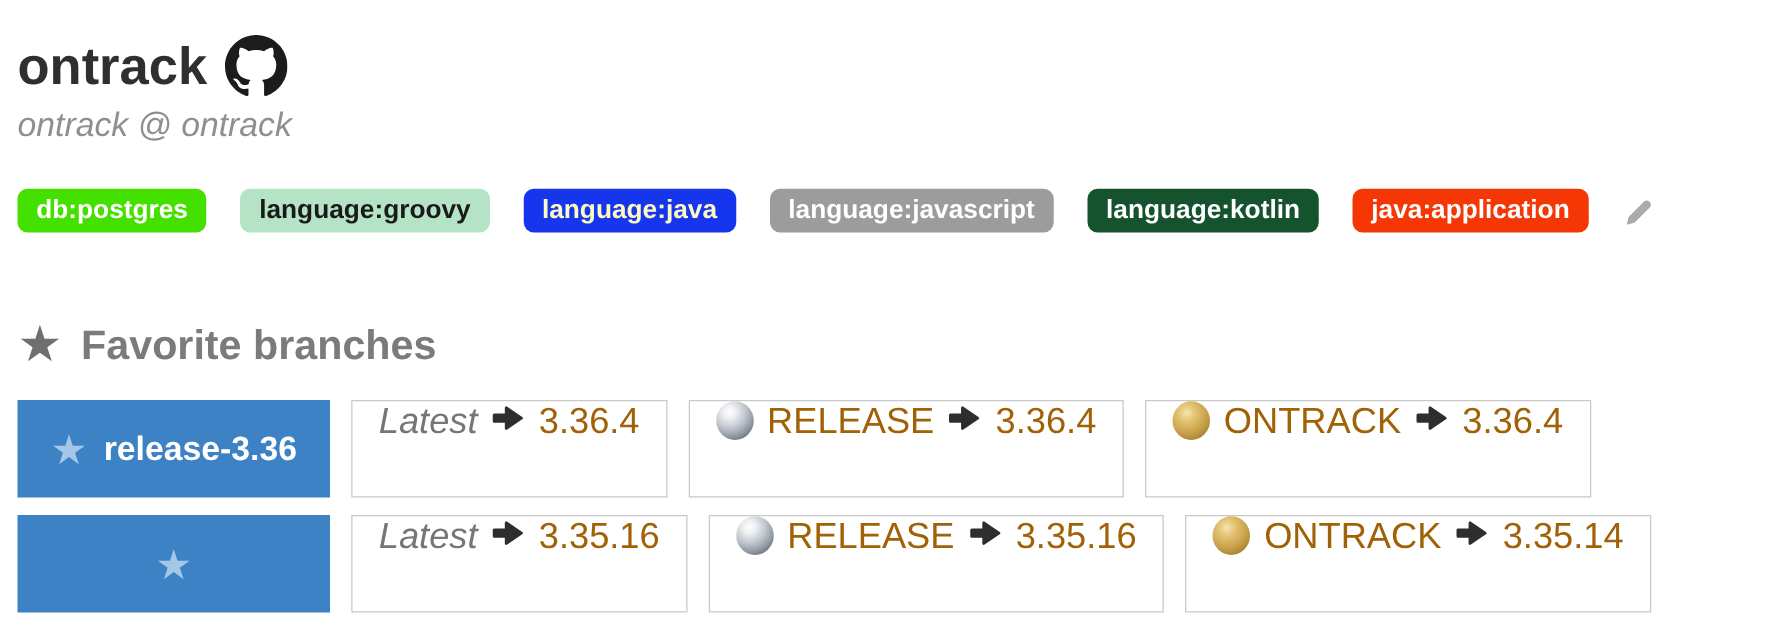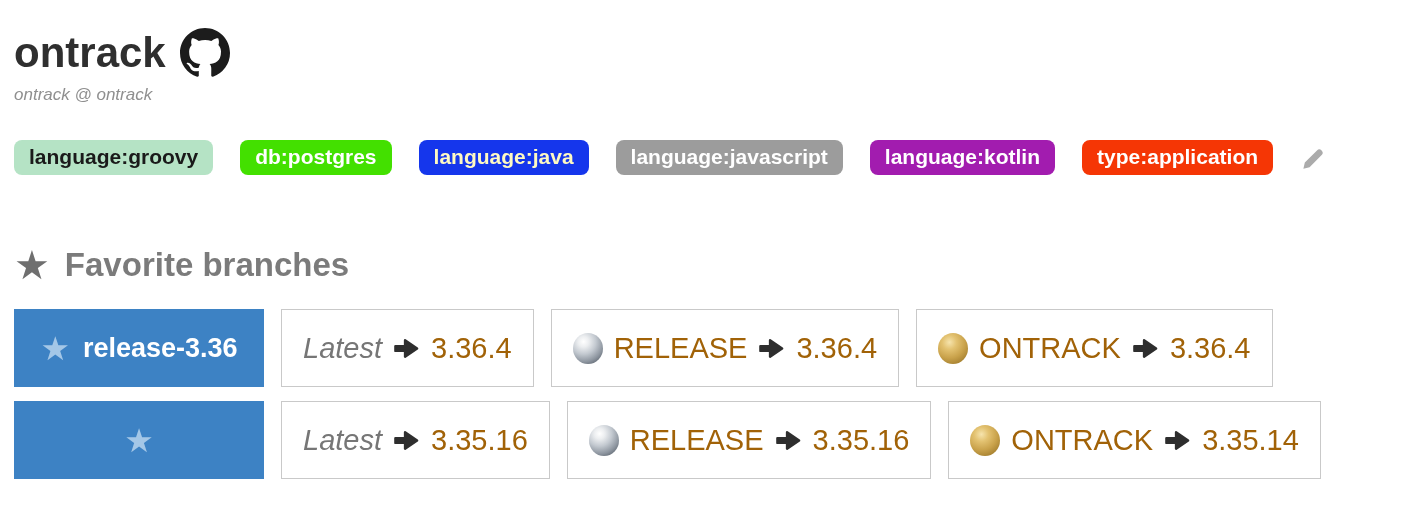--- a/index.html
+++ b/index.html
@@ -22,21 +22,21 @@
   .app-title {
     margin: 0;
     font-size: 42px;
     font-weight: bold;
     color: #2f2f2f;
     line-height: 1.1;
   }
   .github-icon svg { width: 50px; height: 50px; display: block; }
   .subtitle {
     margin-top: 7px;
-    font-size: 17px;
+    font-size: 27px;
     font-style: italic;
     color: #8f8f8f;
   }
 
   
   .labels-row {
     display: flex;
     align-items: center;
     margin-top: 35px;
     gap: 27px;
@@ -94,21 +94,20 @@
   }
   .branch-name {
     color: #ffffff;
     font-size: 27px;
     font-weight: bold;
   }
   .cell {
     border: 1px solid #c9c9c9;
     background: #ffffff;
     display: flex;
-    align-items: center;
     height: 78px;
     padding: 0 21px;
     gap: 11px;
   }
   .latest-label {
     color: #767676;
     font-style: italic;
     font-size: 29px;
   }
   .version-link, .promo-link {
@@ -142,26 +141,26 @@
     <h1 class="app-title">ontrack</h1>
     <span class="github-icon">
       <svg viewBox="0 0 16 16" aria-hidden="true">
         <path fill-rule="evenodd" fill="#1c1c1c" d="M8 0C3.58 0 0 3.58 0 8c0 3.54 2.29 6.53 5.47 7.59.4.07.55-.17.55-.38 0-.19-.01-.82-.01-1.49-2.01.37-2.53-.49-2.69-.94-.09-.23-.48-.94-.82-1.13-.28-.15-.68-.52-.01-.53.63-.01 1.08.58 1.23.82.72 1.21 1.87.87 2.33.66.07-.52.28-.87.51-1.07-1.78-.2-3.64-.89-3.64-3.95 0-.87.31-1.59.82-2.15-.08-.2-.36-1.02.08-2.12 0 0 .67-.21 2.2.82.64-.18 1.32-.27 2-.27s1.36.09 2 .27c1.53-1.04 2.2-.82 2.2-.82.44 1.1.16 1.92.08 2.12.51.56.82 1.27.82 2.15 0 3.07-1.87 3.75-3.65 3.95.29.25.54.73.54 1.48 0 1.07-.01 1.93-.01 2.2 0 .21.15.46.55.38A8.013 8.013 0 0 0 16 8c0-4.42-3.58-8-8-8z"></path>
       </svg>
     </span>
   </div>
   <div class="subtitle">ontrack @ ontrack</div>
 
   <div class="labels-row">
-    <span class="tag-label" style="background: rgb(181, 227, 197); color: rgb(26, 26, 26);">language:groovy</span>
-      <span class="tag-label" style="background: rgb(67, 224, 0); color: rgb(255, 255, 255);">db:postgres</span>
+    <span class="tag-label" style="background: rgb(67, 224, 0); color: rgb(255, 255, 255);">db:postgres</span>
+      <span class="tag-label" style="background: rgb(181, 227, 197); color: rgb(26, 26, 26);">language:groovy</span>
       <span class="tag-label" style="background: rgb(21, 54, 236); color: #fef9c3;">language:java</span>
       <span class="tag-label" style="background: rgb(156, 156, 156); color: rgb(255, 255, 255); text-align: right;">language:javascript</span>
-      <span class="tag-label" style="background: #a21caf; color: rgb(255, 255, 255);">language:kotlin</span>
-      <span class="tag-label" style="background: rgb(245, 54, 5); color: rgb(255, 255, 255);">type:application</span>
+      <span class="tag-label" style="background: #14532d; color: rgb(255, 255, 255);">language:kotlin</span>
+      <span class="tag-label" style="background: rgb(245, 54, 5); color: rgb(255, 255, 255);">java:application</span>
       <span class="pencil-icon">
       <svg viewBox="0 0 24 24" aria-hidden="true">
         <path fill="#ababab" d="M4.3 16.5 L15.1 5.7 a2.95 2.95 0 0 1 4.17 4.17 L8.5 20.7 L3 22 z"></path>
       </svg>
     </span>
   </div>
 
   <div class="fav-header">
     <span class="fav-star">★</span>
     <span class="fav-title">Favorite branches</span>

